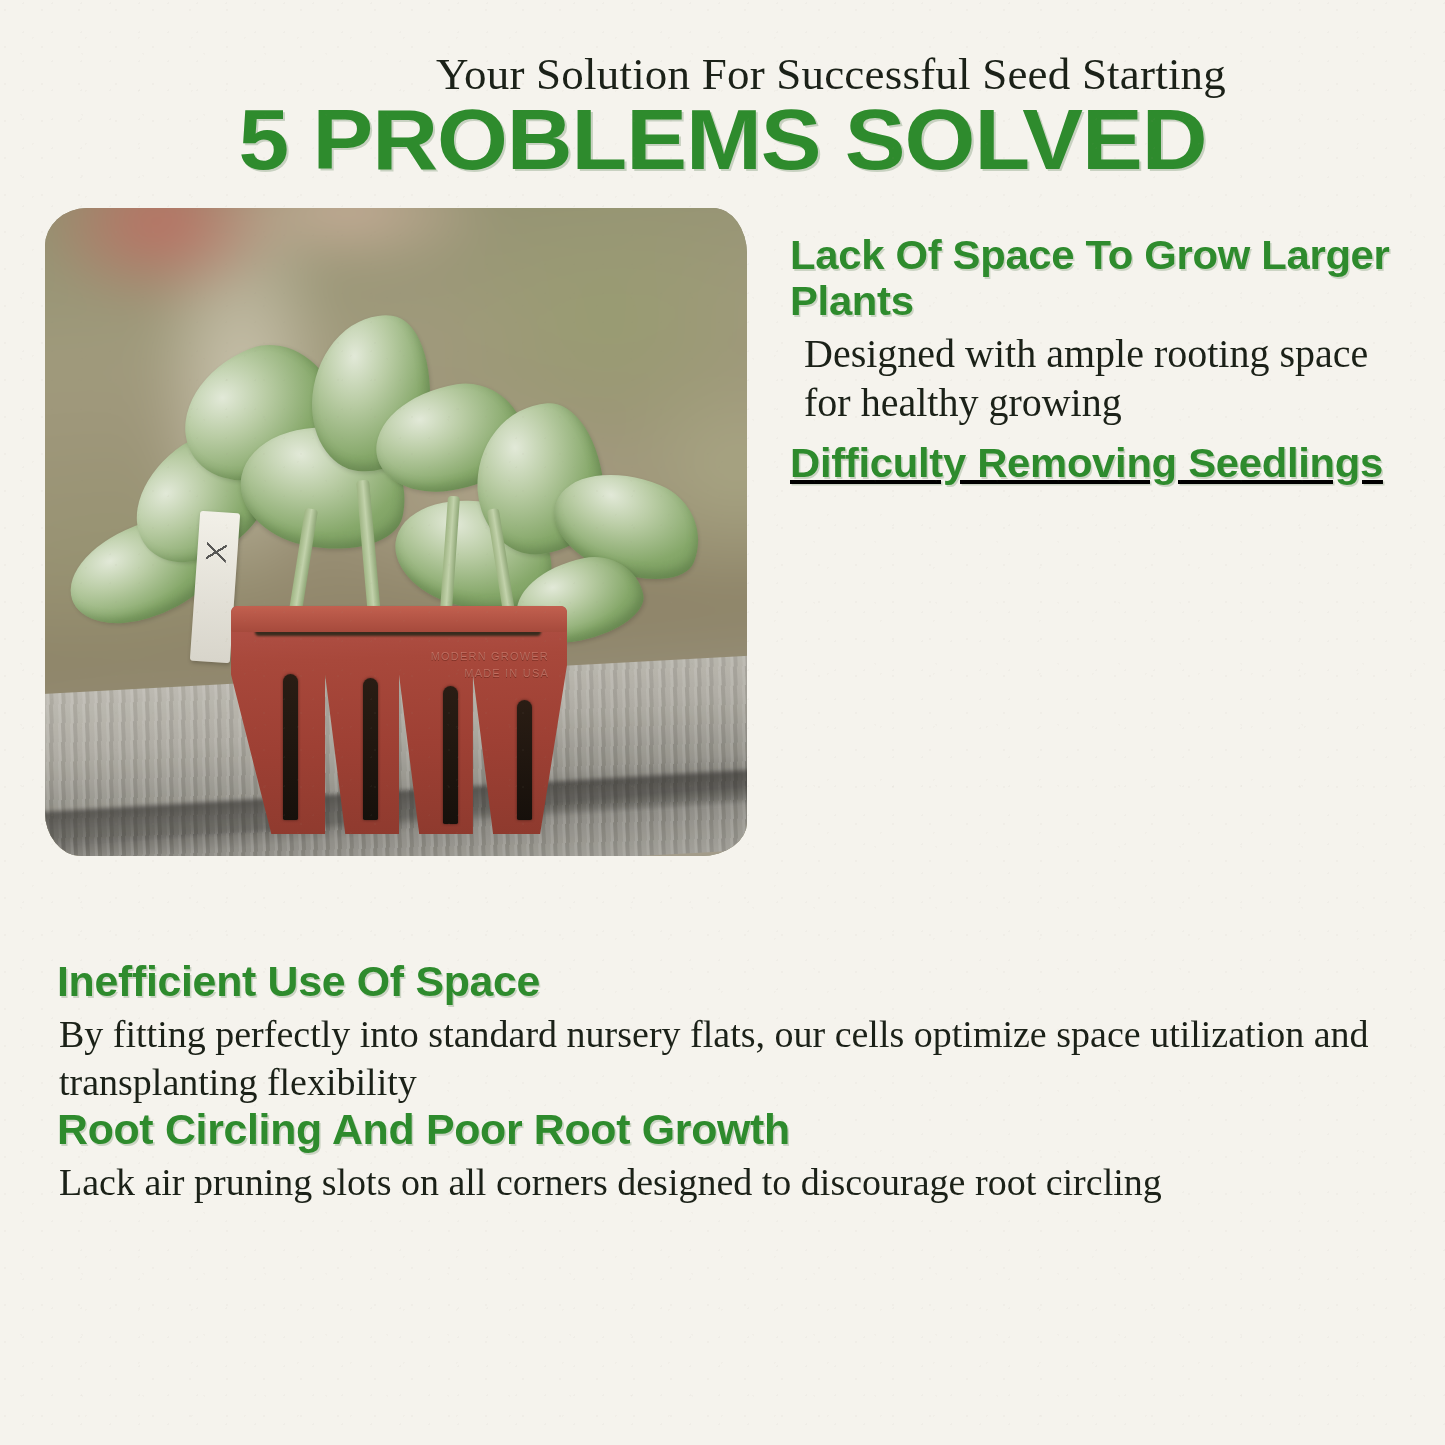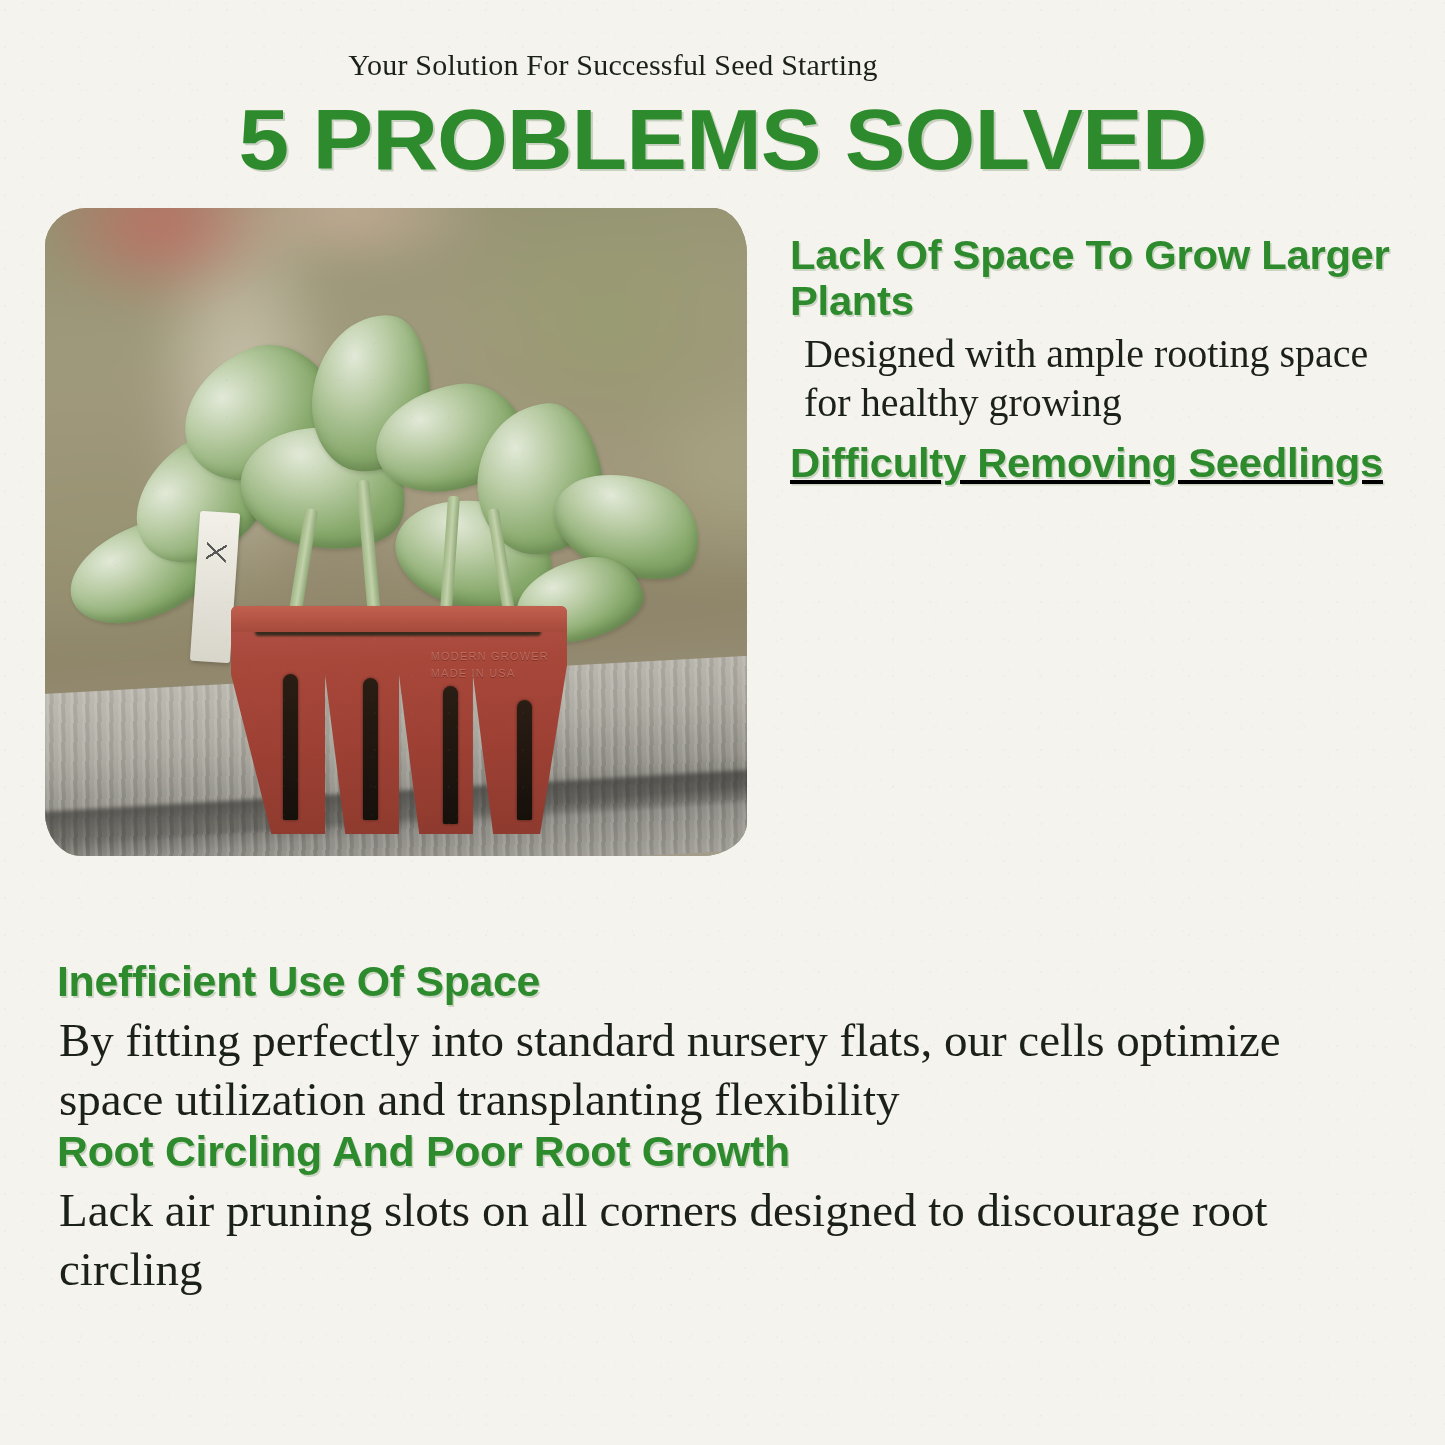--- a/index.html
+++ b/index.html
@@ -31,23 +31,23 @@
   }
 
   .page { position: absolute; inset: 0; }
 
   
   .subtitle {
     position: absolute;
     top: 48px;
     left: 0;
     width: 1226px;
-    text-align: center;
+    text-align: right;
     font-family: "Liberation Serif", serif;
-    font-size: 30px;
+    font-size: 45px;
     color: #1b2118;
     letter-spacing: .2px;
   }
   .bigtitle {
     position: absolute;
     top: 96px;
     left: 0;
     width: 1445px;
     text-align: center;
     font-family: "Liberation Sans", sans-serif;
@@ -143,21 +143,21 @@
   .slot.s4 { left: 286px; top: 94px; height: 120px; }
   .tray-emboss {
     position: absolute;
     right: 18px; top: 42px;
     font-family: "Liberation Sans", sans-serif;
     font-size: 11px;
     letter-spacing: 1.2px;
     color: rgba(255,200,185,.32);
     text-shadow: 0 1px 0 rgba(90,30,20,.5);
     line-height: 1.5;
-    text-align: left;
+    text-align: right;
   }
   .soil {
     position: absolute;
     left: 24px; top: 4px; width: 286px; height: 26px;
     background:
       radial-gradient(circle at 20% 50%, #1d1710 0 5px, transparent 6px),
       radial-gradient(circle at 48% 40%, #241c13 0 6px, transparent 7px),
       radial-gradient(circle at 74% 55%, #1a140e 0 5px, transparent 6px),
       linear-gradient(180deg, #2a2016, #3a2c1e);
     border-radius: 4px;
@@ -227,21 +227,21 @@
   
   .col-bottom {
     position: absolute;
     left: 57px;
     top: 958px;
     width: 1320px;
     z-index: 3;
   }
   .col-bottom h3.feat { font-size: 42px; }
   .col-bottom p.desc {
-    font-size: 47px;
+    font-size: 38px;
     line-height: 1.24;
     margin: 6px 0 0 2px;
   }
   .bblk + .bblk { }
 </style>
 </head>
 <body>
 
 <div class="page">
 

